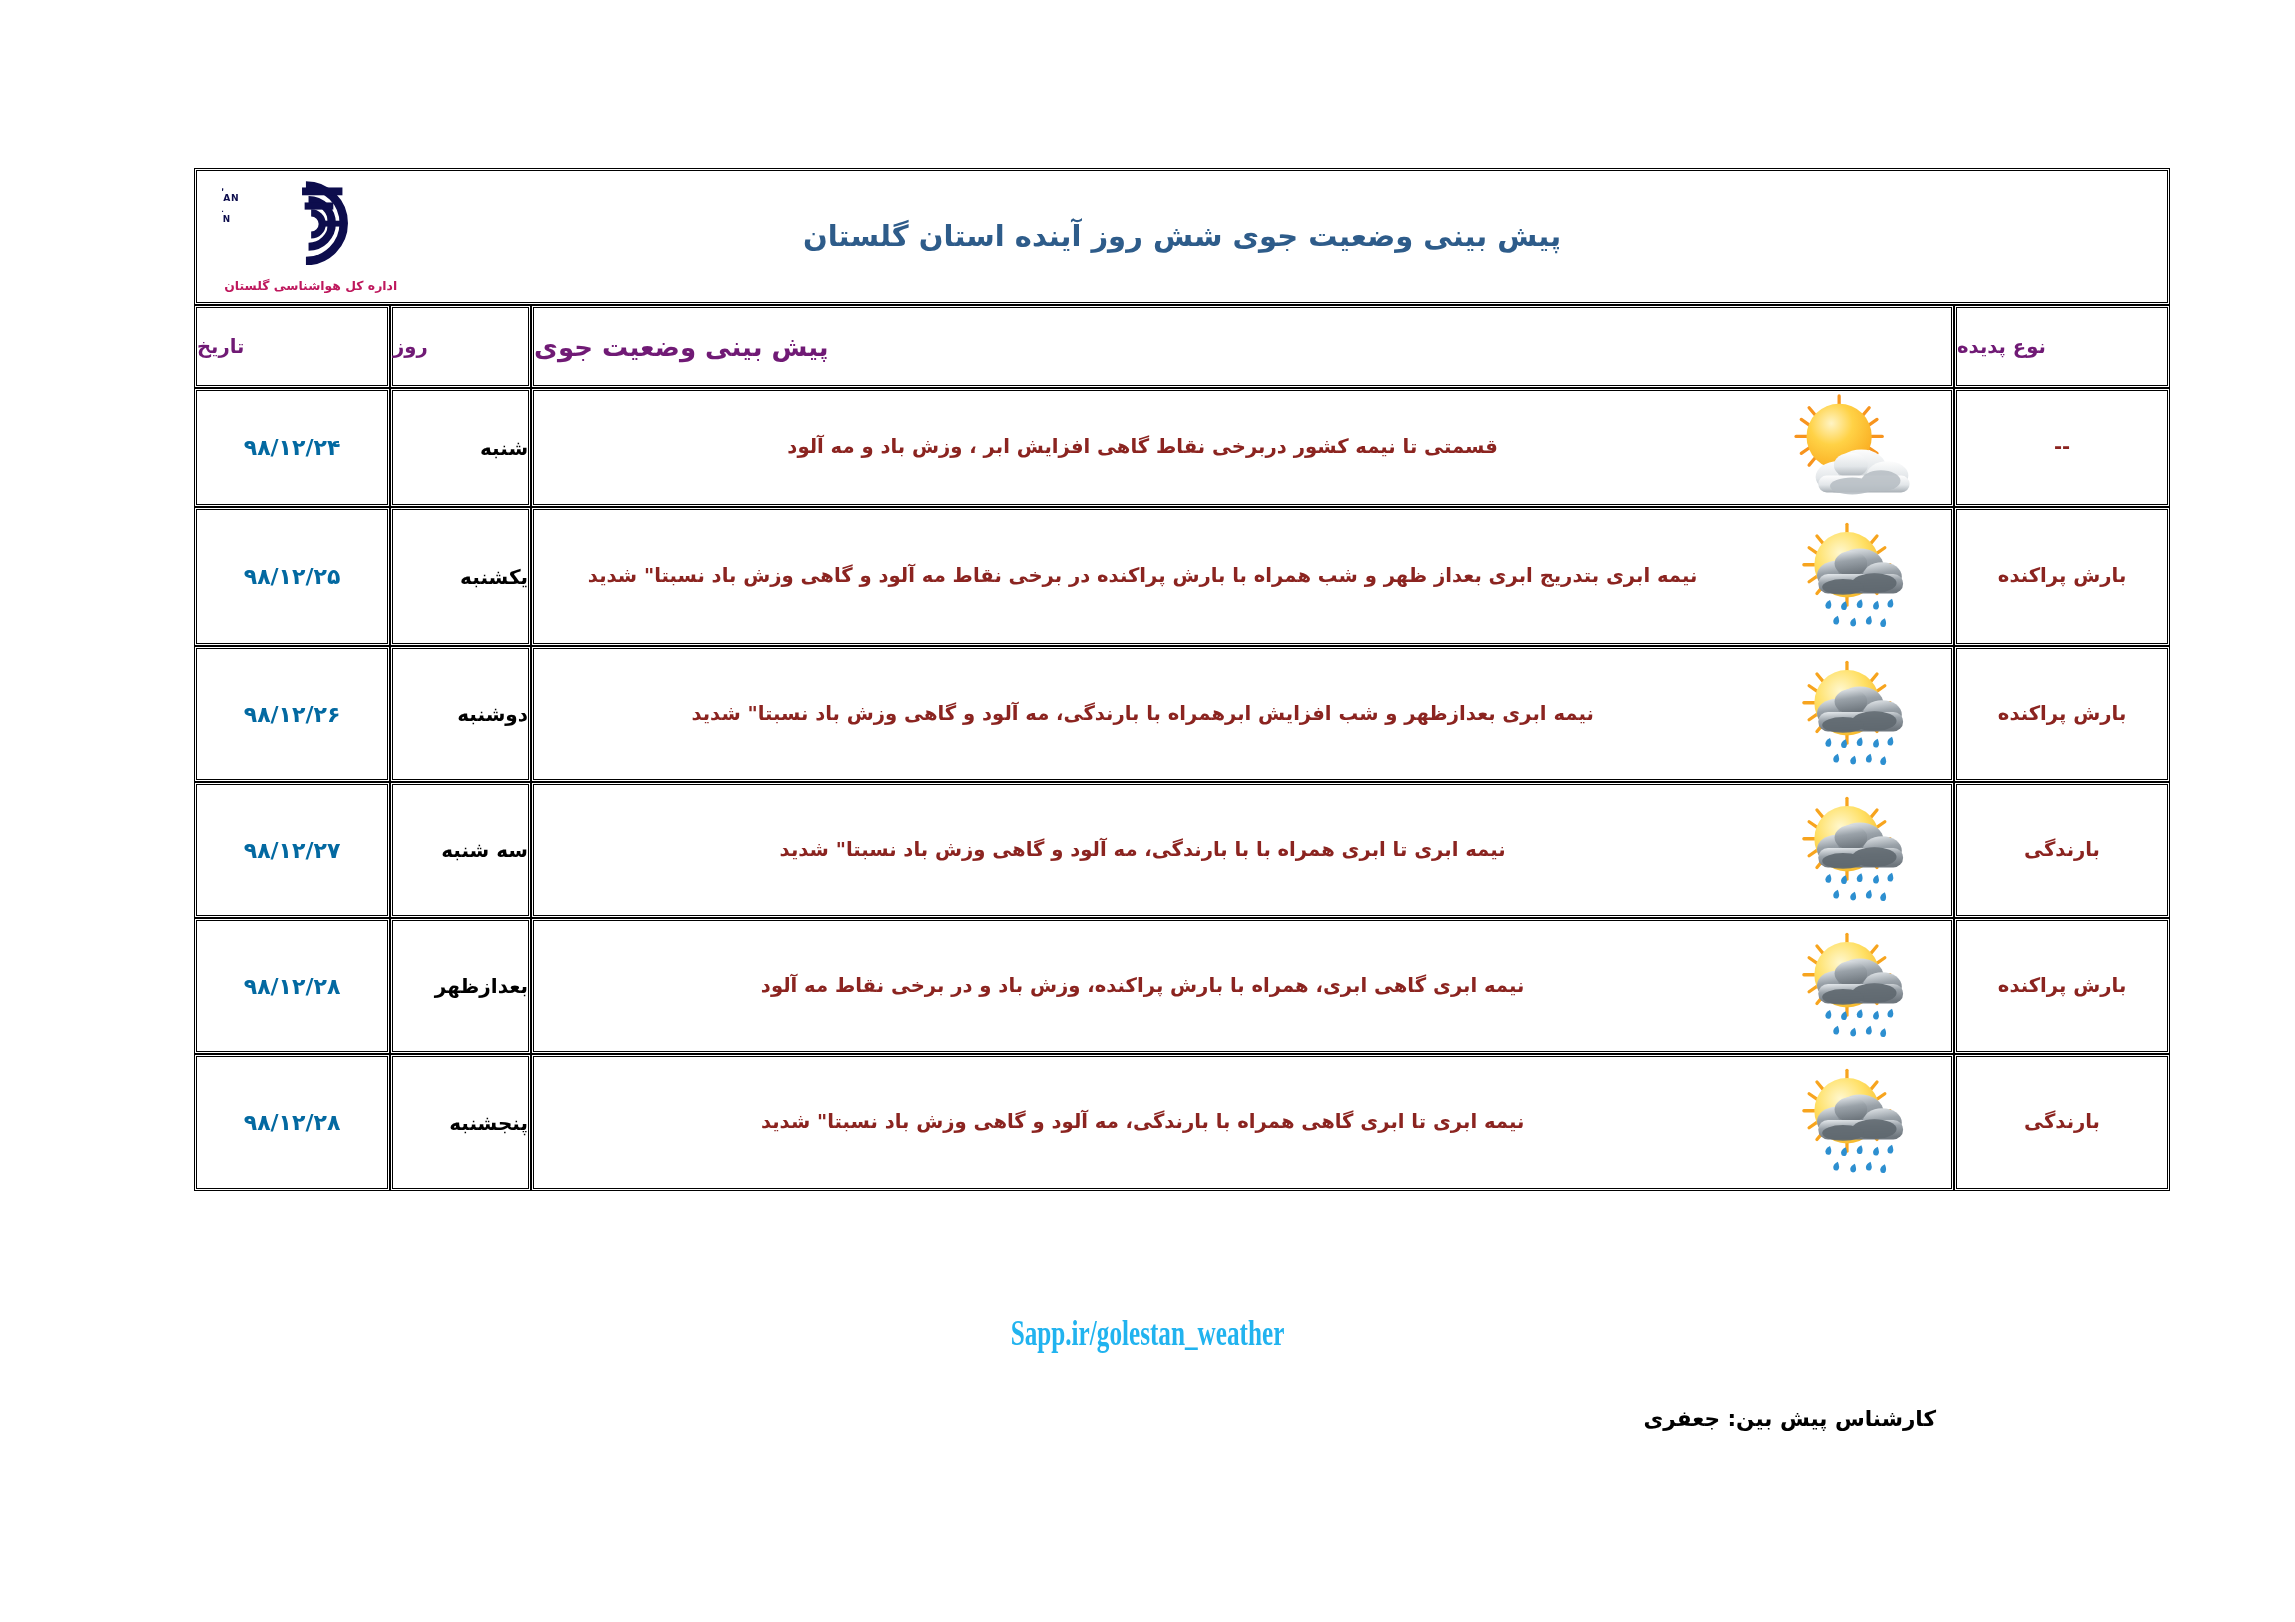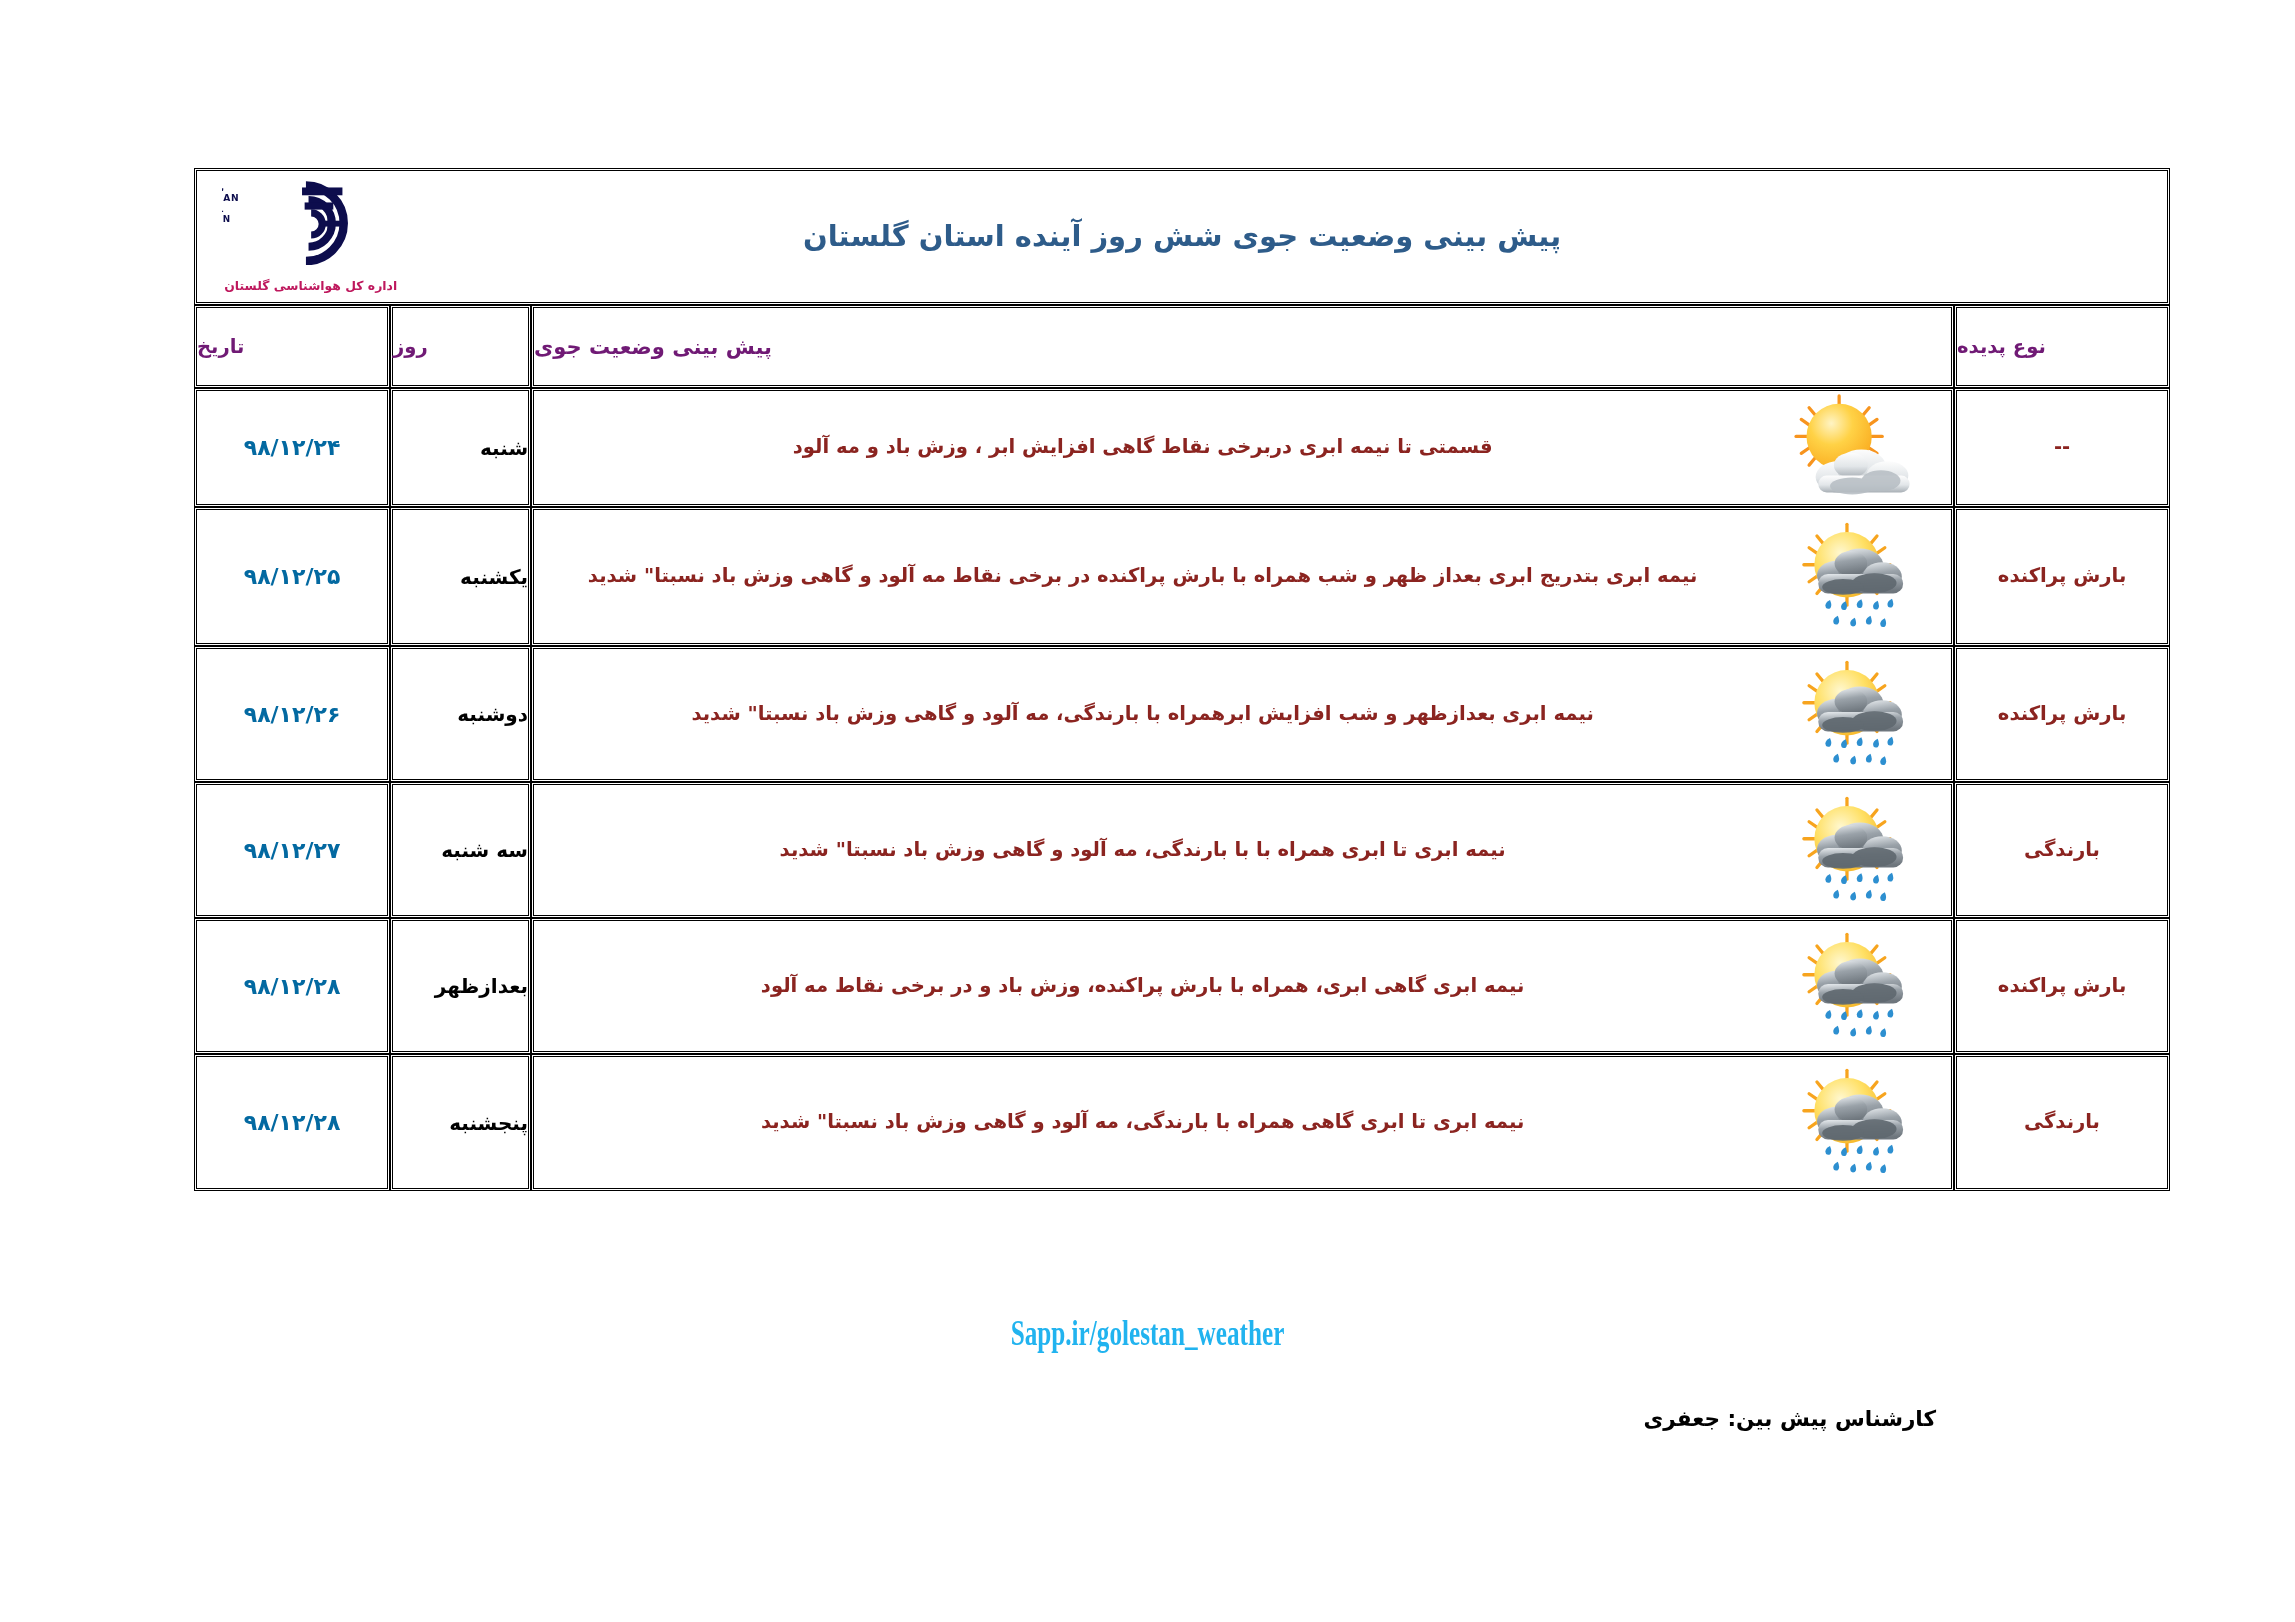--- a/index.html
+++ b/index.html
@@ -89,21 +89,21 @@
 
   
   .hdr {
     height: 77px;
     color: #701a75;
     font-size: 19.6px;
     font-weight: bold;
     text-align: left;
     vertical-align: middle;
   }
-  .hdr-fore { font-size: 21px; }
+  .hdr-fore { font-size: 26px; }
 
   
   .cell-date {
     text-align: center;
     color: #0369a1;
     font-size: 22px;
     font-weight: bold;
     letter-spacing: 0.7px;
   }
   .cell-day {
@@ -278,21 +278,21 @@
                 <ellipse cx="160" cy="126" rx="32" ry="22"></ellipse>
                 <ellipse cx="104" cy="110" rx="26" ry="19"></ellipse>
                 <rect x="54" y="126" width="140" height="26" rx="13"></rect>
               </g>
               <g fill="#b6bdc3" opacity="0.85">
                 <ellipse cx="150" cy="134" rx="30" ry="16"></ellipse>
                 <ellipse cx="106" cy="142" rx="34" ry="13"></ellipse>
               </g>
             </svg>
           </div>
-          <div class="fore-text">قسمتی تا نیمه ابری دربرخی نقاط  گاهی افزایش ابر ، وزش باد و مه آلود</div>
+          <div class="fore-text">قسمتی تا نیمه کشور دربرخی نقاط  گاهی افزایش ابر ، وزش باد و مه آلود</div>
         </div>
       </td>
       <td class="cell-day">شنبه</td>
       <td class="cell-date">۹۸/۱۲/۲۴</td>
     </tr>
 
     <tr class="r2">
       <td class="cell-phen">بارش پراکنده</td>
       <td class="cell-fore">
         <div class="fore-inner">

